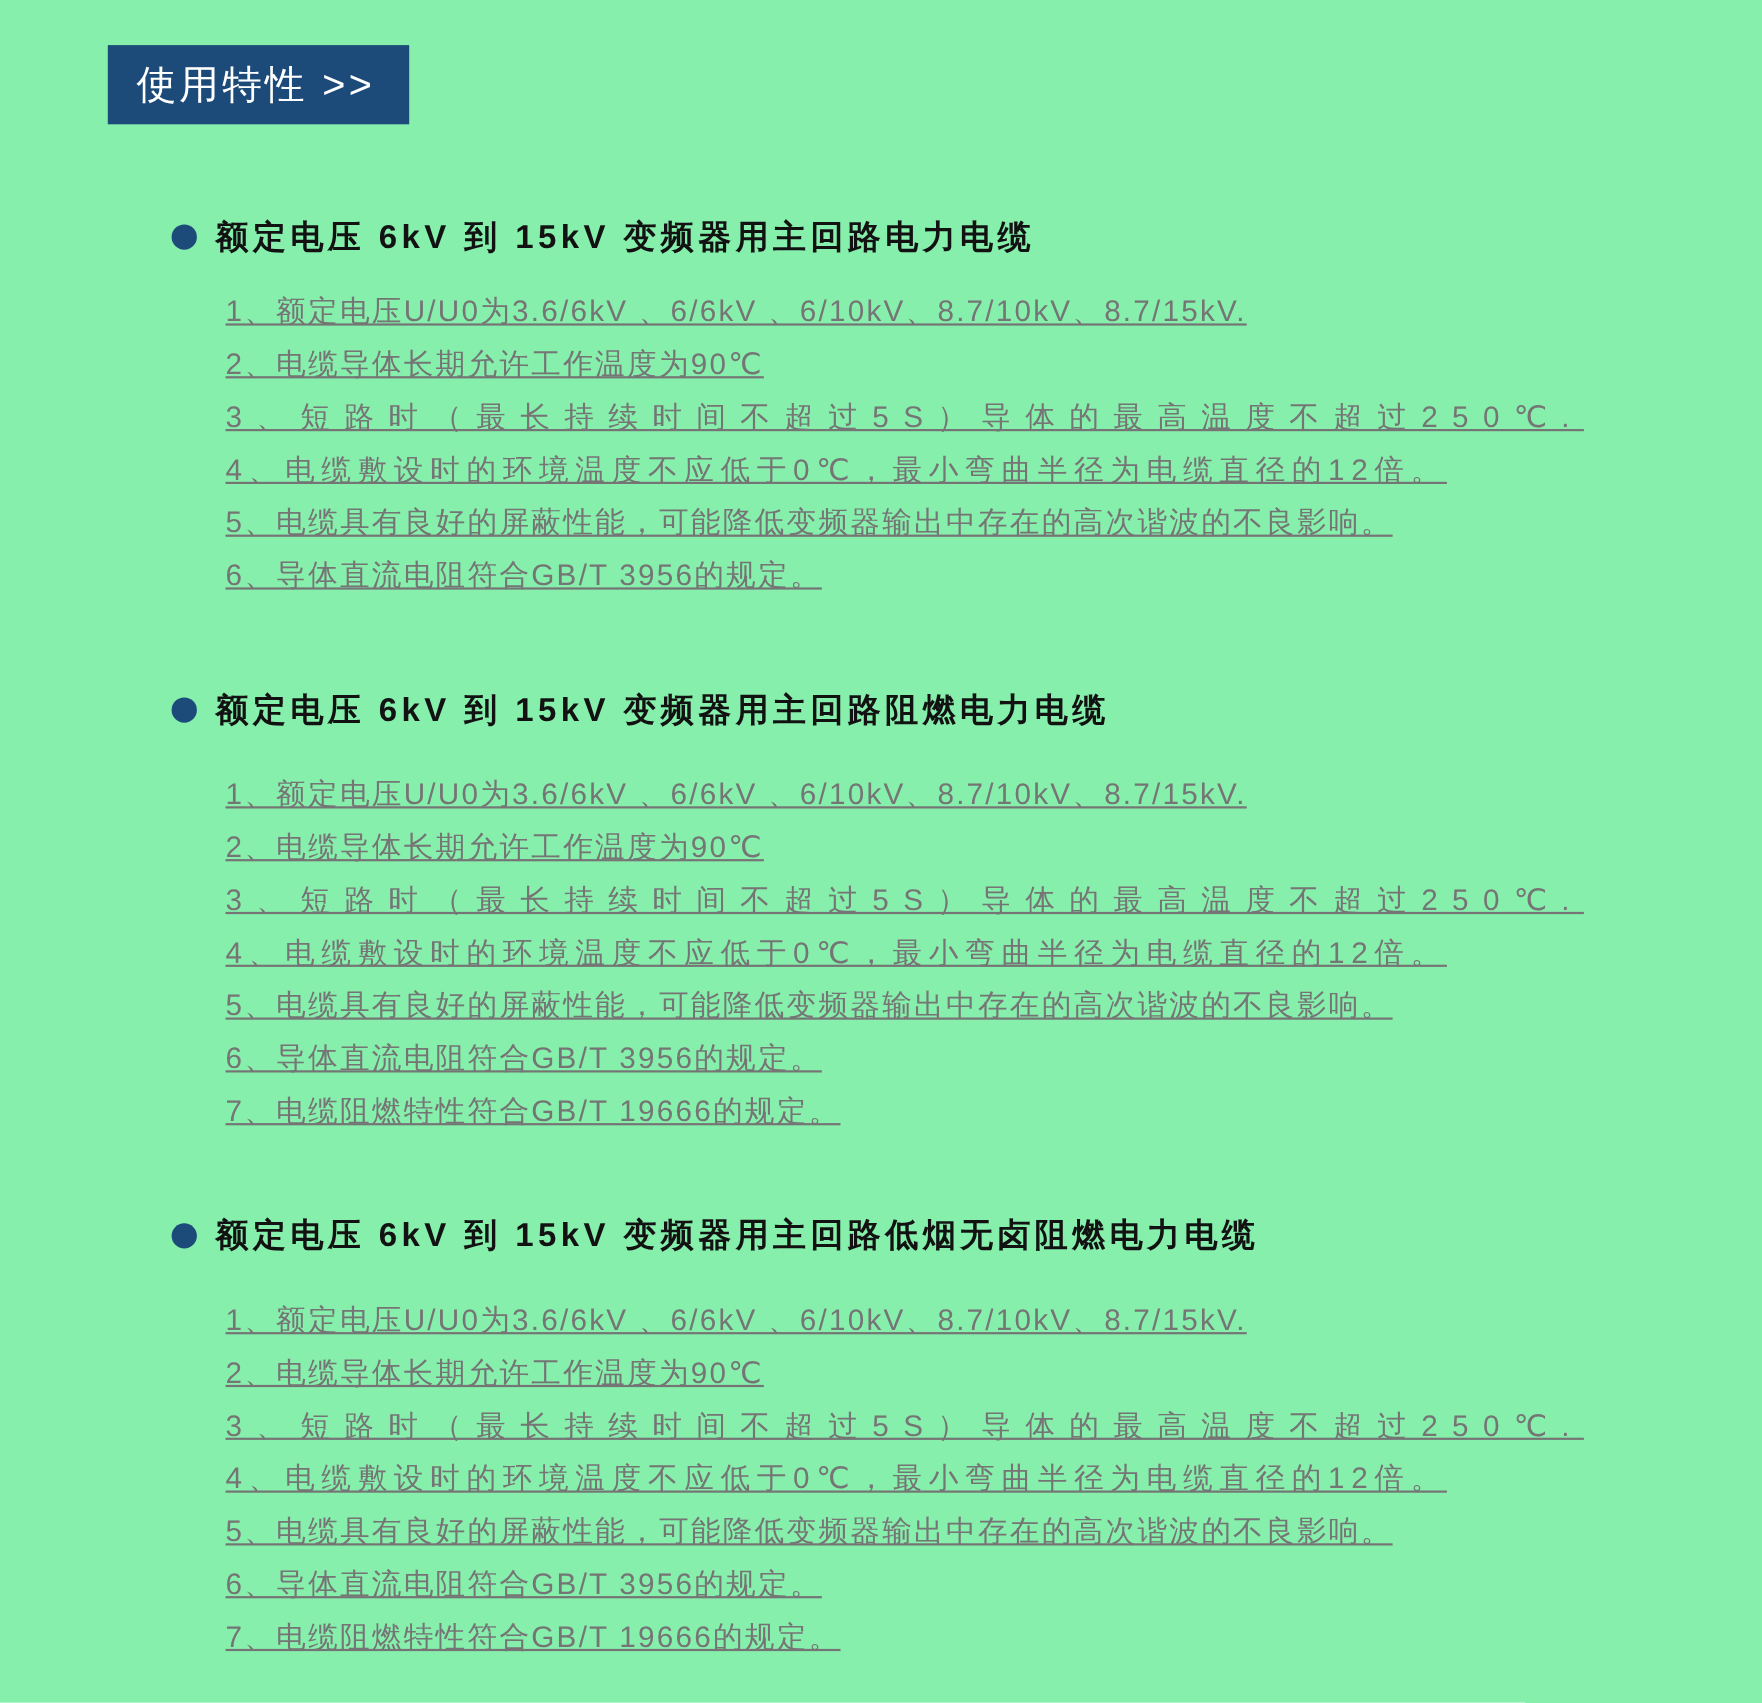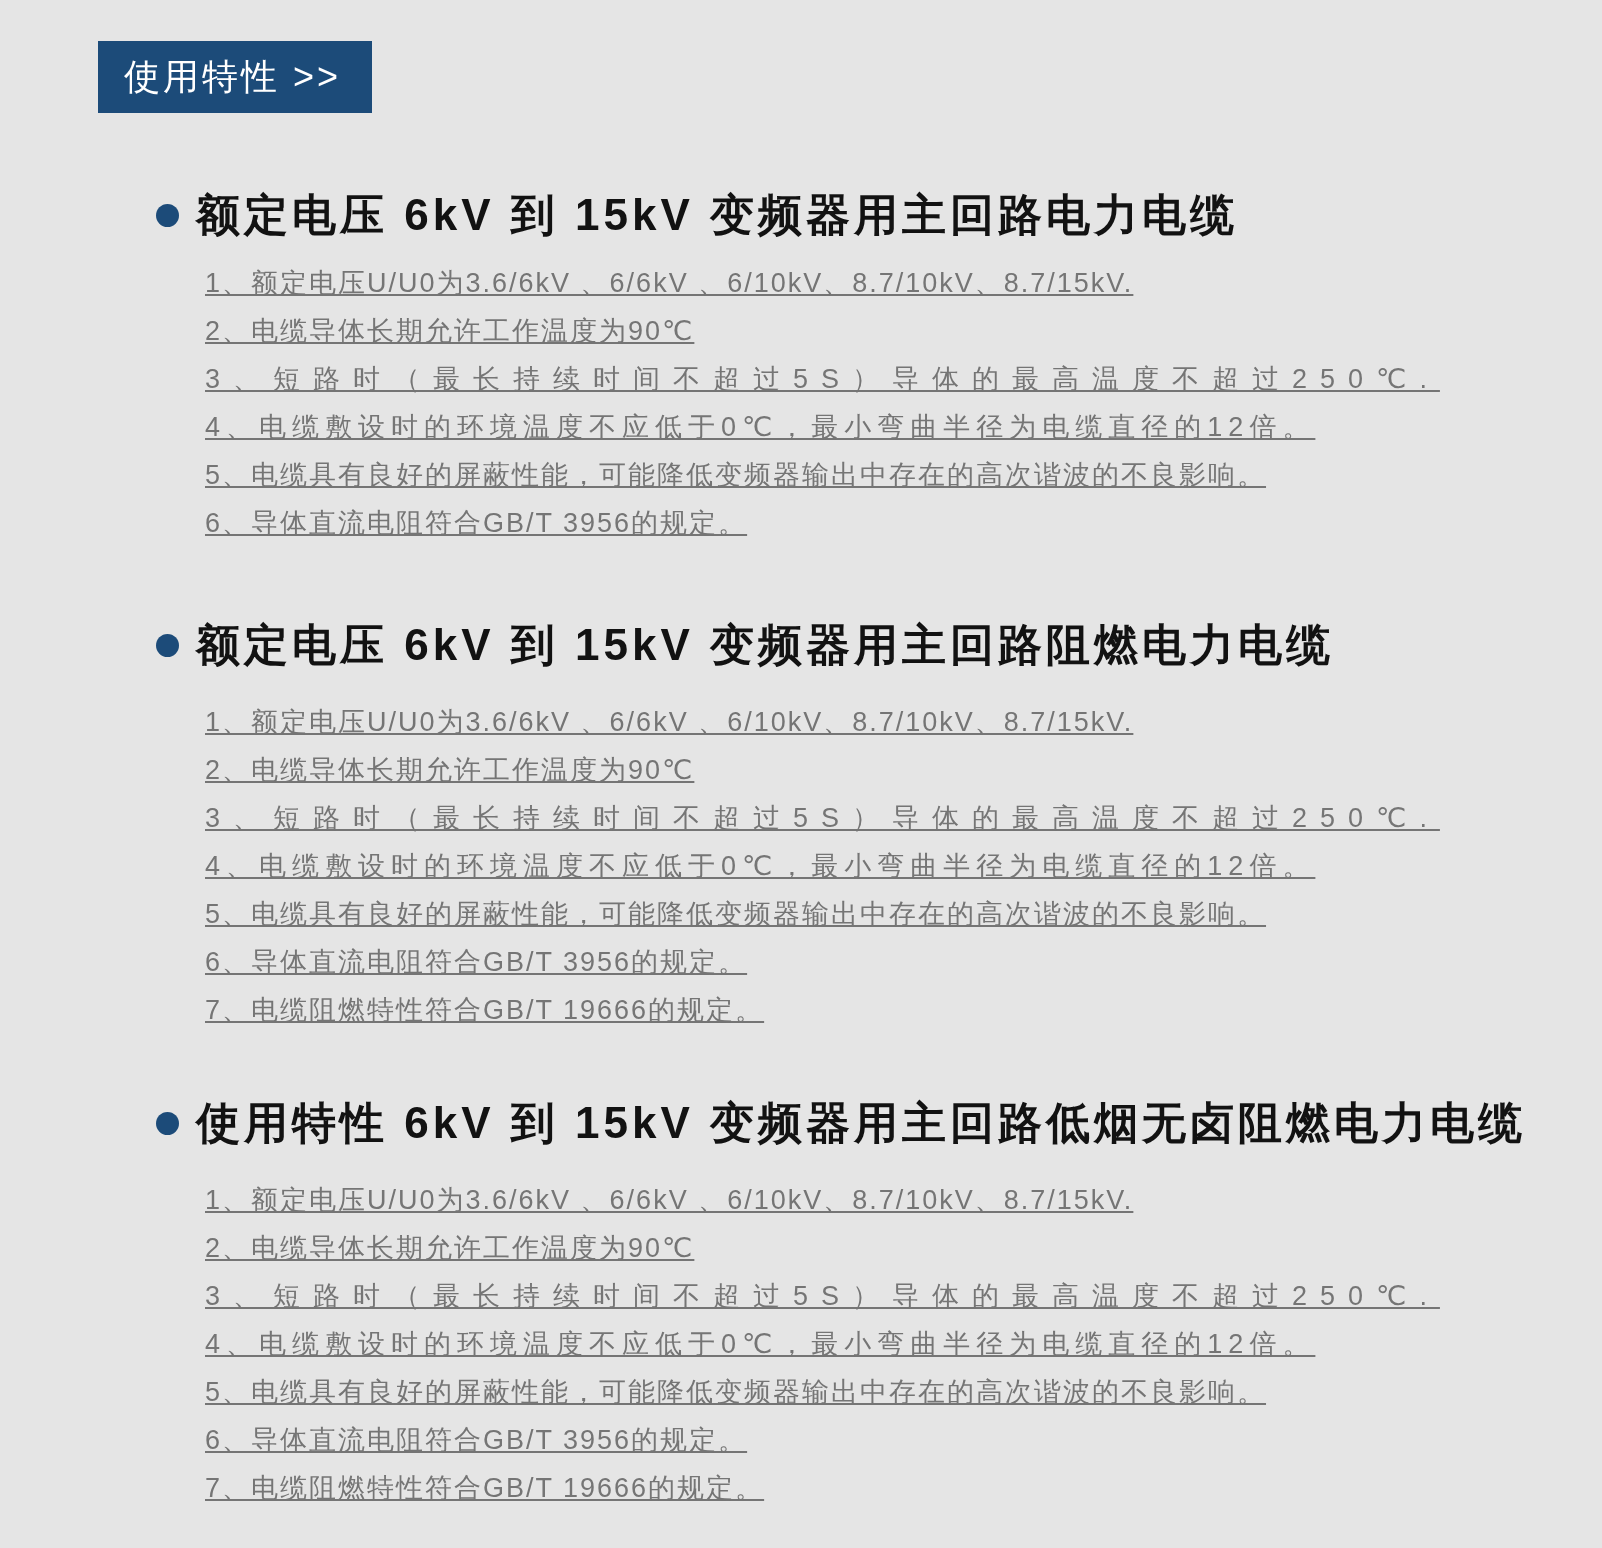--- a/index.html
+++ b/index.html
@@ -5,21 +5,21 @@
   html, body {
     margin: 0;
     padding: 0;
     background: #ffffff;
     font-family: "Liberation Sans", "DejaVu Sans", sans-serif;
   }
   .page {
     position: relative;
     width: 1602px;
     height: 1548px;
-    background: #e5e5e5;
+    background: #86efac;
     overflow: hidden;
   }
   .header-box {
     position: absolute;
     left: 98px;
     top: 41px;
     width: 274px;
     height: 72px;
     background: #1c4b79;
     color: #ffffff;
@@ -41,21 +41,21 @@
   .bullet {
     width: 23px;
     height: 23px;
     border-radius: 50%;
     background: #1c4b79;
     margin-right: 17px;
     flex: none;
   }
   .title {
     font-weight: bold;
-    font-size: 44px;
+    font-size: 30px;
     color: #121212;
     letter-spacing: 4px;
     white-space: nowrap;
   }
   .list {
     position: absolute;
     left: 205px;
   }
   .li {
     font-size: 27px;
@@ -107,21 +107,21 @@
     <div class="li">2、电缆导体长期允许工作温度为90℃</div>
     <div class="li sp-wide">3、短路时（最长持续时间不超过5S）导体的最高温度不超过250℃.</div>
     <div class="li sp-med">4、电缆敷设时的环境温度不应低于0℃，最小弯曲半径为电缆直径的12倍。</div>
     <div class="li">5、电缆具有良好的屏蔽性能，可能降低变频器输出中存在的高次谐波的不良影响。</div>
     <div class="li">6、导体直流电阻符合GB/T 3956的规定。</div>
     <div class="li">7、电缆阻燃特性符合GB/T 19666的规定。</div>
   </div>
 
   <div class="heading heading-3">
     <span class="bullet"></span>
-    <span class="title">使用特性 6kV 到 15kV 变频器用主回路低烟无卤阻燃电力电缆</span>
+    <span class="title">额定电压 6kV 到 15kV 变频器用主回路低烟无卤阻燃电力电缆</span>
   </div>
   <div class="list list-3">
     <div class="li">1、额定电压U/U0为3.6/6kV 、6/6kV 、6/10kV、8.7/10kV、8.7/15kV.</div>
     <div class="li">2、电缆导体长期允许工作温度为90℃</div>
     <div class="li sp-wide">3、短路时（最长持续时间不超过5S）导体的最高温度不超过250℃.</div>
     <div class="li sp-med">4、电缆敷设时的环境温度不应低于0℃，最小弯曲半径为电缆直径的12倍。</div>
     <div class="li">5、电缆具有良好的屏蔽性能，可能降低变频器输出中存在的高次谐波的不良影响。</div>
     <div class="li">6、导体直流电阻符合GB/T 3956的规定。</div>
     <div class="li">7、电缆阻燃特性符合GB/T 19666的规定。</div>
   </div>

